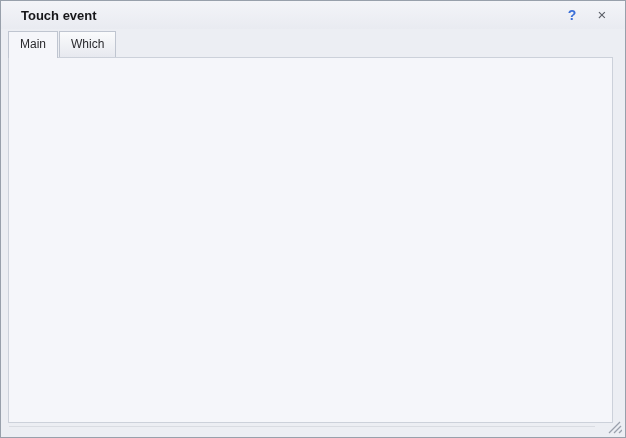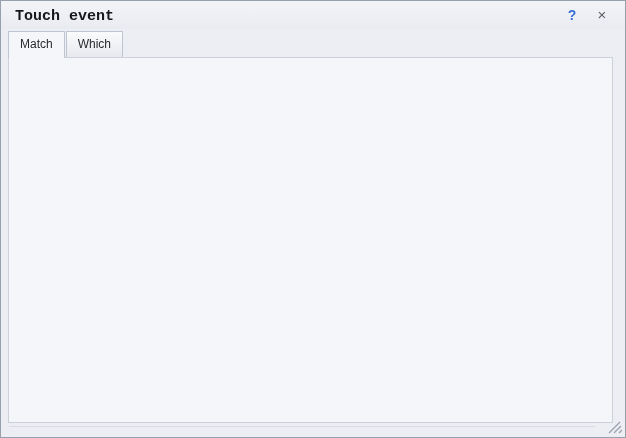--- a/index.html
+++ b/index.html
@@ -7,21 +7,21 @@
   body { font-family:"Liberation Sans", sans-serif; font-size:12px; color:#1c1c1e; }
 
   .dialog{
     position:relative; width:626px; height:438px;
     background:#eceef3; border:1px solid #98a0ab; overflow:hidden;
   }
 
   
   .titlebar{ position:absolute; left:0; top:0; right:0; height:28px;
     background:linear-gradient(#f3f4f8,#e9ebf1); }
-  .title{ position:absolute; left:14px; top:7px; font-weight:bold; font-size:15px; color:#17171a;font-family:Liberation Mono, monospace;}
+  .title{ position:absolute; left:20px; top:7px; font-weight:bold; font-size:13px; color:#17171a;}
   .help-btn{ position:absolute; right:44px; top:5px; width:18px; height:18px;
     color:#3a6fd8; font-weight:bold; font-size:14px; text-align:center; line-height:18px; cursor:default;}
   .close-btn{ position:absolute; right:14px; top:5px; width:18px; height:18px;
     color:#5a5e66; font-size:15px; text-align:center; line-height:17px; cursor:default;}
 
   
   .tabs{ position:absolute; left:7px; top:30px; height:27px; display:flex; }
   .tab{ height:26px; padding:5px 11px 0 11px; margin-right:1px;
     border:1px solid #bfc5d0; border-bottom:none; font-size:12px;
     background:linear-gradient(#fafbfc,#e7e9ef); color:#2a2a2e; position:relative;}
@@ -92,21 +92,21 @@
 
 <div class="dialog">
 
   <div class="titlebar">
     <div class="title">Touch event</div>
     <div class="help-btn">?</div>
     <div class="close-btn">×</div>
   </div>
 
   <div class="tabs">
-    <div class="tab active">Match</div>
+    <div class="tab active">Main</div>
     <div class="tab">Which</div>
   </div>
 
   <div class="panel"></div>
 
   <div class="lbl" style="left:20px; top:65px;">Select an event:</div>
   <div class="combo" style="left:17px; top:84px; width:589px;">
     <span class="val">touch</span>
     <span class="arrow"></span>
   </div>

